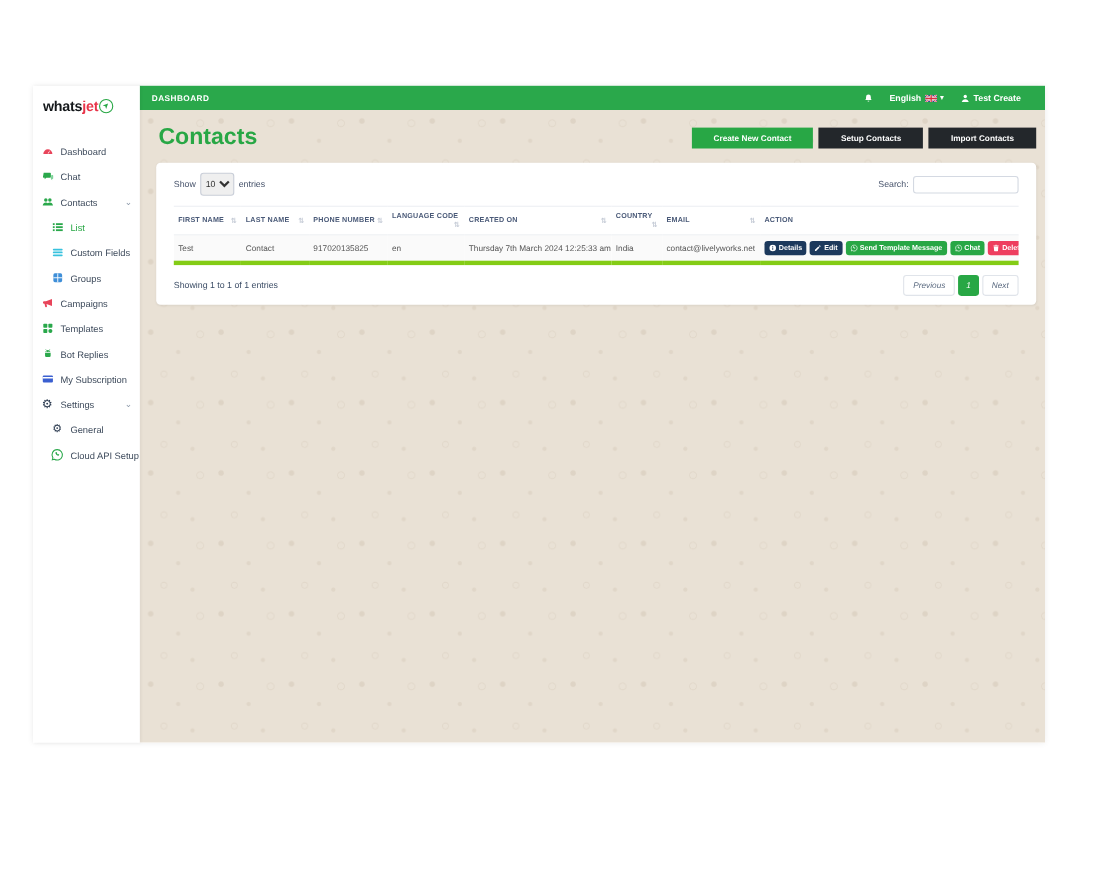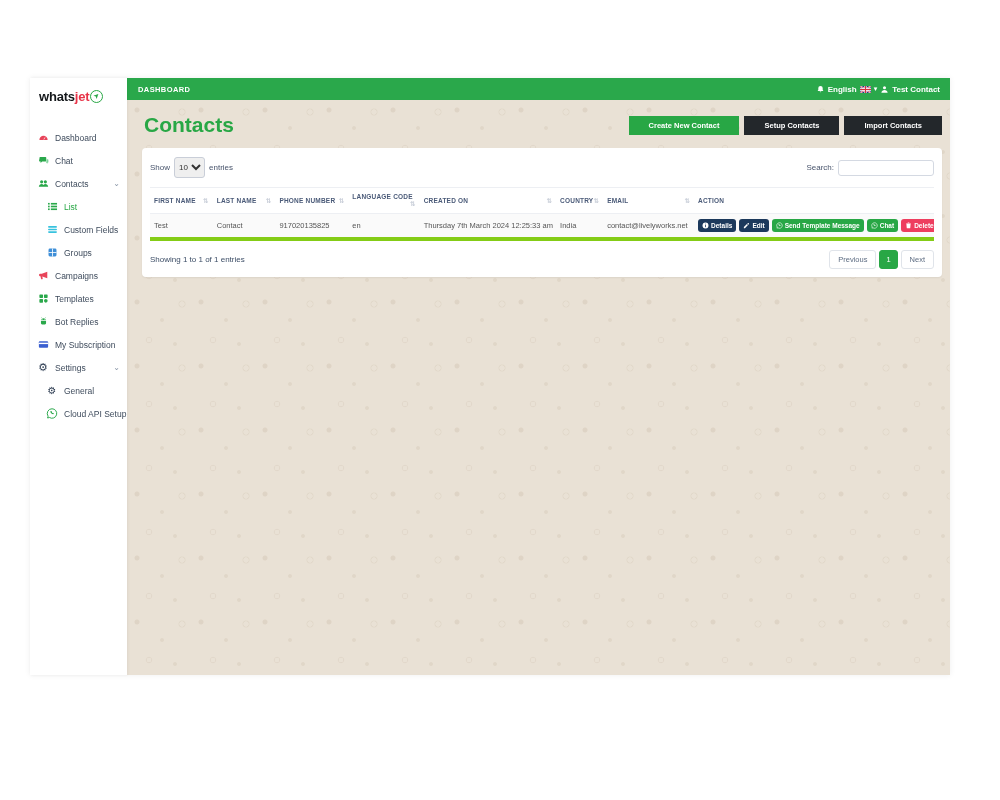--- a/index.html
+++ b/index.html
@@ -26,21 +26,21 @@
   .mi .ic svg{width:11px;height:11px;}
   .mi.indent{padding-left:16px;}
   .mi.active .lbl{color:#28a745;}
   .mi .lbl{white-space:nowrap;}
   .chev{margin-left:auto;color:#8a97a8;font-size:8px;font-family:"DejaVu Sans",sans-serif;}
   .glyph{font-family:"DejaVu Sans",sans-serif;line-height:1;}
   
   .content{flex:1;display:flex;flex-direction:column;min-width:0;}
   .topbar{height:22px;background:#2aa84b;display:flex;align-items:center;color:#fff;flex-shrink:0;}
   .crumb{font-size:7.5px;font-weight:bold;letter-spacing:.4px;padding-left:11px;cursor:pointer;}
-  .topbar-right{margin-left:auto;display:flex;align-items:center;gap:3px;padding-right:10px;text-align:right;}
+  .topbar-right{margin-left:auto;display:flex;align-items:center;gap:15px;padding-right:22px;text-align:right;}
   .tb-item{display:flex;align-items:center;gap:3px;font-size:8px;font-weight:bold;cursor:pointer;}
   .tb-item svg{display:block;}
   .flag{width:11px;height:7px;border-radius:1px;overflow:hidden;}
   
   .main{
     flex:1;min-height:0;padding:12px 8px 0 15px;box-sizing:border-box;
     background-color:#e9e1d5;
     background-image:
       radial-gradient(circle 3px at 10px 10px, rgba(164,142,115,.16) 2px, transparent 3px),
       radial-gradient(circle 2px at 35px 28px, rgba(164,142,115,.13) 1.4px, transparent 2.4px),
@@ -49,21 +49,21 @@
       radial-gradient(circle 2px at 48px 52px, rgba(164,142,115,.13) 1.4px, transparent 2.4px);
     background-size:64px 64px;
   }
   .page-head{display:flex;align-items:center;height:26px;}
   .page-title{color:#28a745;font-size:21px;font-weight:bold;margin-left:2px;}
   .head-buttons{margin-left:auto;display:flex;gap:5px;}
   .btn{font-size:7.5px;font-weight:bold;color:#fff;padding:5px 20px;border-radius:0;border:none;cursor:pointer;white-space:nowrap;font-family:inherit;}
   .btn.green{background:#28a745;}
   .btn.dark{background:#23272b;}
   
-  .card{background:#fff;border-radius:4px;margin-top:10px;padding:9px 8px 8px;box-shadow:0 1px 2px rgba(0,0,0,.06);}
+  .card{background:#fff;border-radius:4px;margin-top:10px;padding:9px 16px 8px;box-shadow:0 1px 2px rgba(0,0,0,.06);}
   .controls{display:flex;align-items:center;font-size:8px;color:#47536b;}
   .controls select{border:1px solid #c9ced8;border-radius:3px;margin:0 4px;font-size:8px;height:21px;color:#333;font-family:inherit;}
   .search{margin-left:auto;display:flex;align-items:center;gap:4px;justify-content:flex-end;}
   .search input{width:96px;height:16px;border:1px solid #d4d9e2;border-radius:3px;box-sizing:border-box;}
   table{width:100%;border-collapse:collapse;table-layout:fixed;margin-top:9px;}
   thead th{
     font-size:6.5px;color:#4a5a78;text-align:left;padding:5px 4px;
     border-top:1px solid #edeff3;border-bottom:1px solid #edeff3;
     letter-spacing:.2px;cursor:pointer;overflow:hidden;white-space:nowrap;
   }
@@ -73,21 +73,21 @@
   .abtn{
     display:inline-flex;align-items:center;gap:2px;font-size:6.5px;font-weight:bold;color:#fff;
     padding:3px 4px;border-radius:3px;white-space:nowrap;border:none;cursor:pointer;font-family:inherit;
   }
   .abtn svg{width:7px;height:7px;display:block;}
   .abtn.navy{background:#1c395c;}
   .abtn.green{background:#28a745;}
   .abtn.red{background:#ee3e5f;}
   .tfoot{display:flex;align-items:center;margin-top:9px;font-size:8px;color:#3c4d66;}
   .pagination{margin-left:auto;display:flex;align-items:center;gap:3px;}
-  .pg{font-size:7.5px;padding:4px 8px;border-radius:3px;cursor:pointer;font-family:inherit;}
+  .pg{font-size:7.5px;padding:4px 8px;border-radius:3px;cursor:pointer;font-family:inherit;font-style:italic;}
   .pg.ghost{color:#5d6c82;background:#fff;border:1px solid #e0e4ea;}
   .pg.active{background:#28a745;color:#fff;border:1px solid #28a745;padding:4px 6px;}
 </style>
 </head>
 <body>
 
 <div class="app">
 
   <div class="sidebar">
     <div class="logo">
@@ -256,21 +256,21 @@
                 <path d="M8 0v10M0 5h16" stroke="#d6303e" stroke-width="1.8"></path>
               </svg>
           </span>
           <span class="glyph" style="font-size:7px;">▾</span>
         </span>
         <span class="tb-item">
           <svg viewBox="0 0 16 16" width="9" height="9">
               <circle cx="8" cy="4.8" r="2.7" fill="#fff"></circle>
               <path d="M2.4 13.8c.5-3.1 2.8-4.7 5.6-4.7s5.1 1.6 5.6 4.7z" fill="#fff"></path>
             </svg>
-          <span>Test Contact</span>
+          <span>Test Create</span>
         </span>
       </div>
     </div>
 
     <div class="main">
 
       <div class="page-head">
         <span class="page-title">Contacts</span>
         <div class="head-buttons">
           <button class="btn green">Create New Contact</button>

